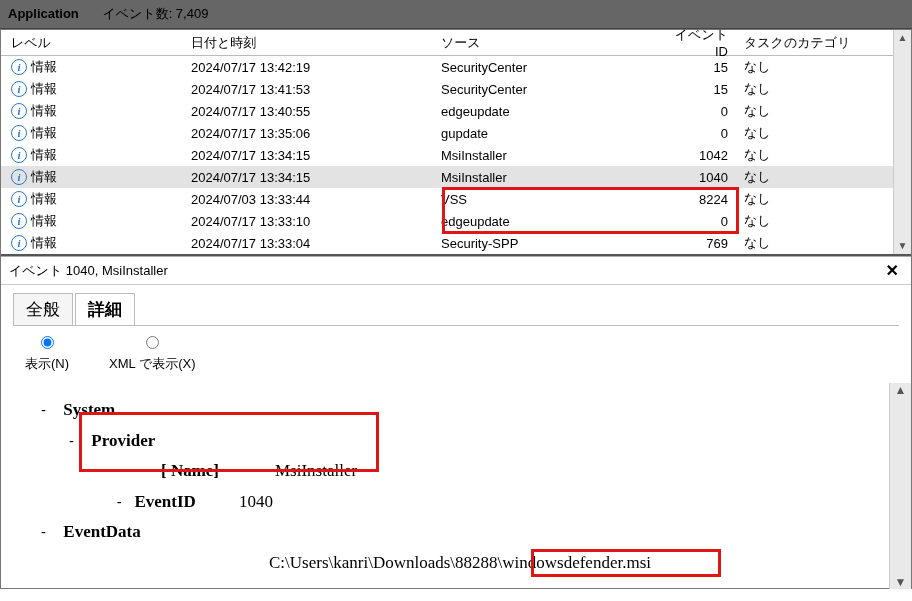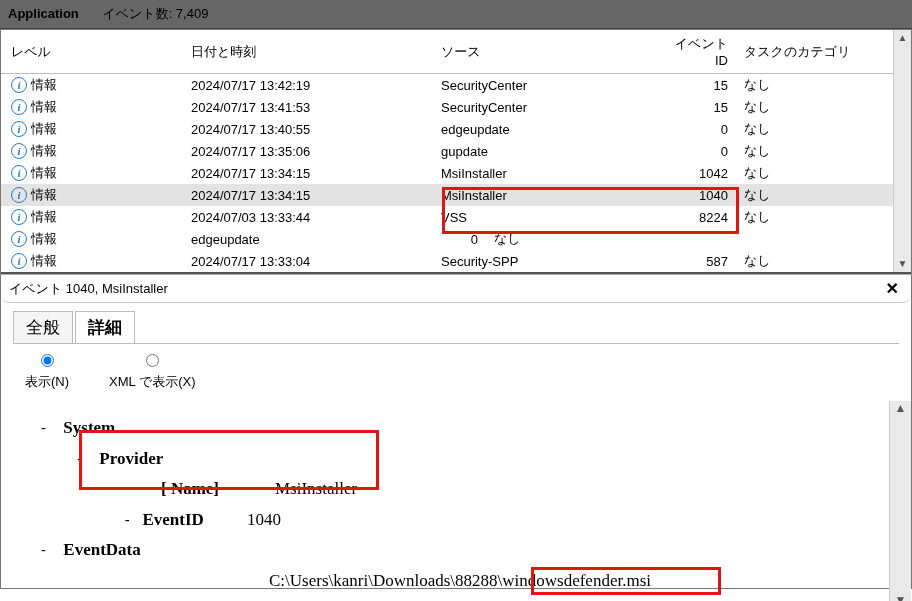--- a/index.html
+++ b/index.html
@@ -31,21 +31,21 @@
   .grid-wrap {
     position: relative;
     height: 253px;
     display: flex;
   }
   .grid { flex: 1; }
   .grid-header {
     display: flex;
     border-bottom: 1px solid #bbb;
     background: #fff;
-    height: 44px;
+    height: 26px;
     align-items: center;
   }
   .col-level { width: 190px; padding-left: 10px; }
   .col-date  { width: 250px; }
   .col-src   { width: 220px; }
   .col-eid   { width: 75px; text-align: right; padding-right: 8px; }
   .col-task  { flex: 1; padding-left: 8px; }
   .grid-body { }
   .row {
     display: flex;
@@ -99,21 +99,20 @@
     border-top: 1px solid #aaa;
     flex: 1;
     display: flex;
     flex-direction: column;
   }
   .detail-header {
     display: flex;
     align-items: center;
     padding: 4px 8px;
     border-bottom: 1px solid #ccc;
-    border-radius: 8px;
   }
   .detail-header .title { flex: 1; font-size: 13px; }
   .detail-header .close {
     font-size: 16px; font-weight: bold;
     cursor: pointer; padding: 0 4px;
   }
   .tabs {
     display: flex;
     gap: 2px;
     padding: 8px 12px 0 12px;
@@ -146,21 +145,21 @@
     display: flex;
     position: relative;
   }
   .tree {
     flex: 1;
     padding: 12px 20px 10px 40px;
     font-size: 15px;
     line-height: 1.8;
   }
   .tree .lvl1 { margin-left: 0; }
-  .tree .lvl2 { margin-left: 36px; }
+  .tree .lvl2 { margin-left: 28px; }
   .tree .lvl3 { margin-left: 64px; }
   .tree .bullet { display: inline-block; width: 14px; }
   .tree .fn { font-weight: bold; font-family: 'Times New Roman', serif; font-size: 17px; }
   .tree .val { font-family: 'Times New Roman', serif; font-size: 17px; }
   .kv { display: flex; text-align: center; }
   .kv .k { width: 170px; }
   .path-line { margin-left: 228px; font-family: 'Times New Roman', serif; font-size: 17px; }
   .detail-scroll {
     width: 22px;
     background: #e9e9e9;
@@ -278,32 +277,33 @@
             <div class="col-date">2024/07/03 13:33:44</div>
             <div class="col-src">VSS</div>
             <div class="col-eid">8224</div>
             <div class="col-task">なし</div>
           </div>
           <div class="row">
             <div class="col-level">
               <span class="info-icon">i</span>
               <span>情報</span>
             </div>
+            <div class="col-date">2024/07/17 13:33:10</div>
             <div class="col-src">edgeupdate</div>
             <div class="col-eid">0</div>
             <div class="col-task">なし</div>
           </div>
           <div class="row">
             <div class="col-level">
               <span class="info-icon">i</span>
               <span>情報</span>
             </div>
             <div class="col-date">2024/07/17 13:33:04</div>
             <div class="col-src">Security-SPP</div>
-            <div class="col-eid">587</div>
+            <div class="col-eid">769</div>
             <div class="col-task">なし</div>
           </div>
         </div>
   </div>
   <div class="grid-scroll">
     <div class="arrow">▲</div>
     <div class="arrow" style="position:absolute;bottom:0;left:0;right:0">▼</div>
   </div>
   <div class="red-box-1"></div>
 </div>

